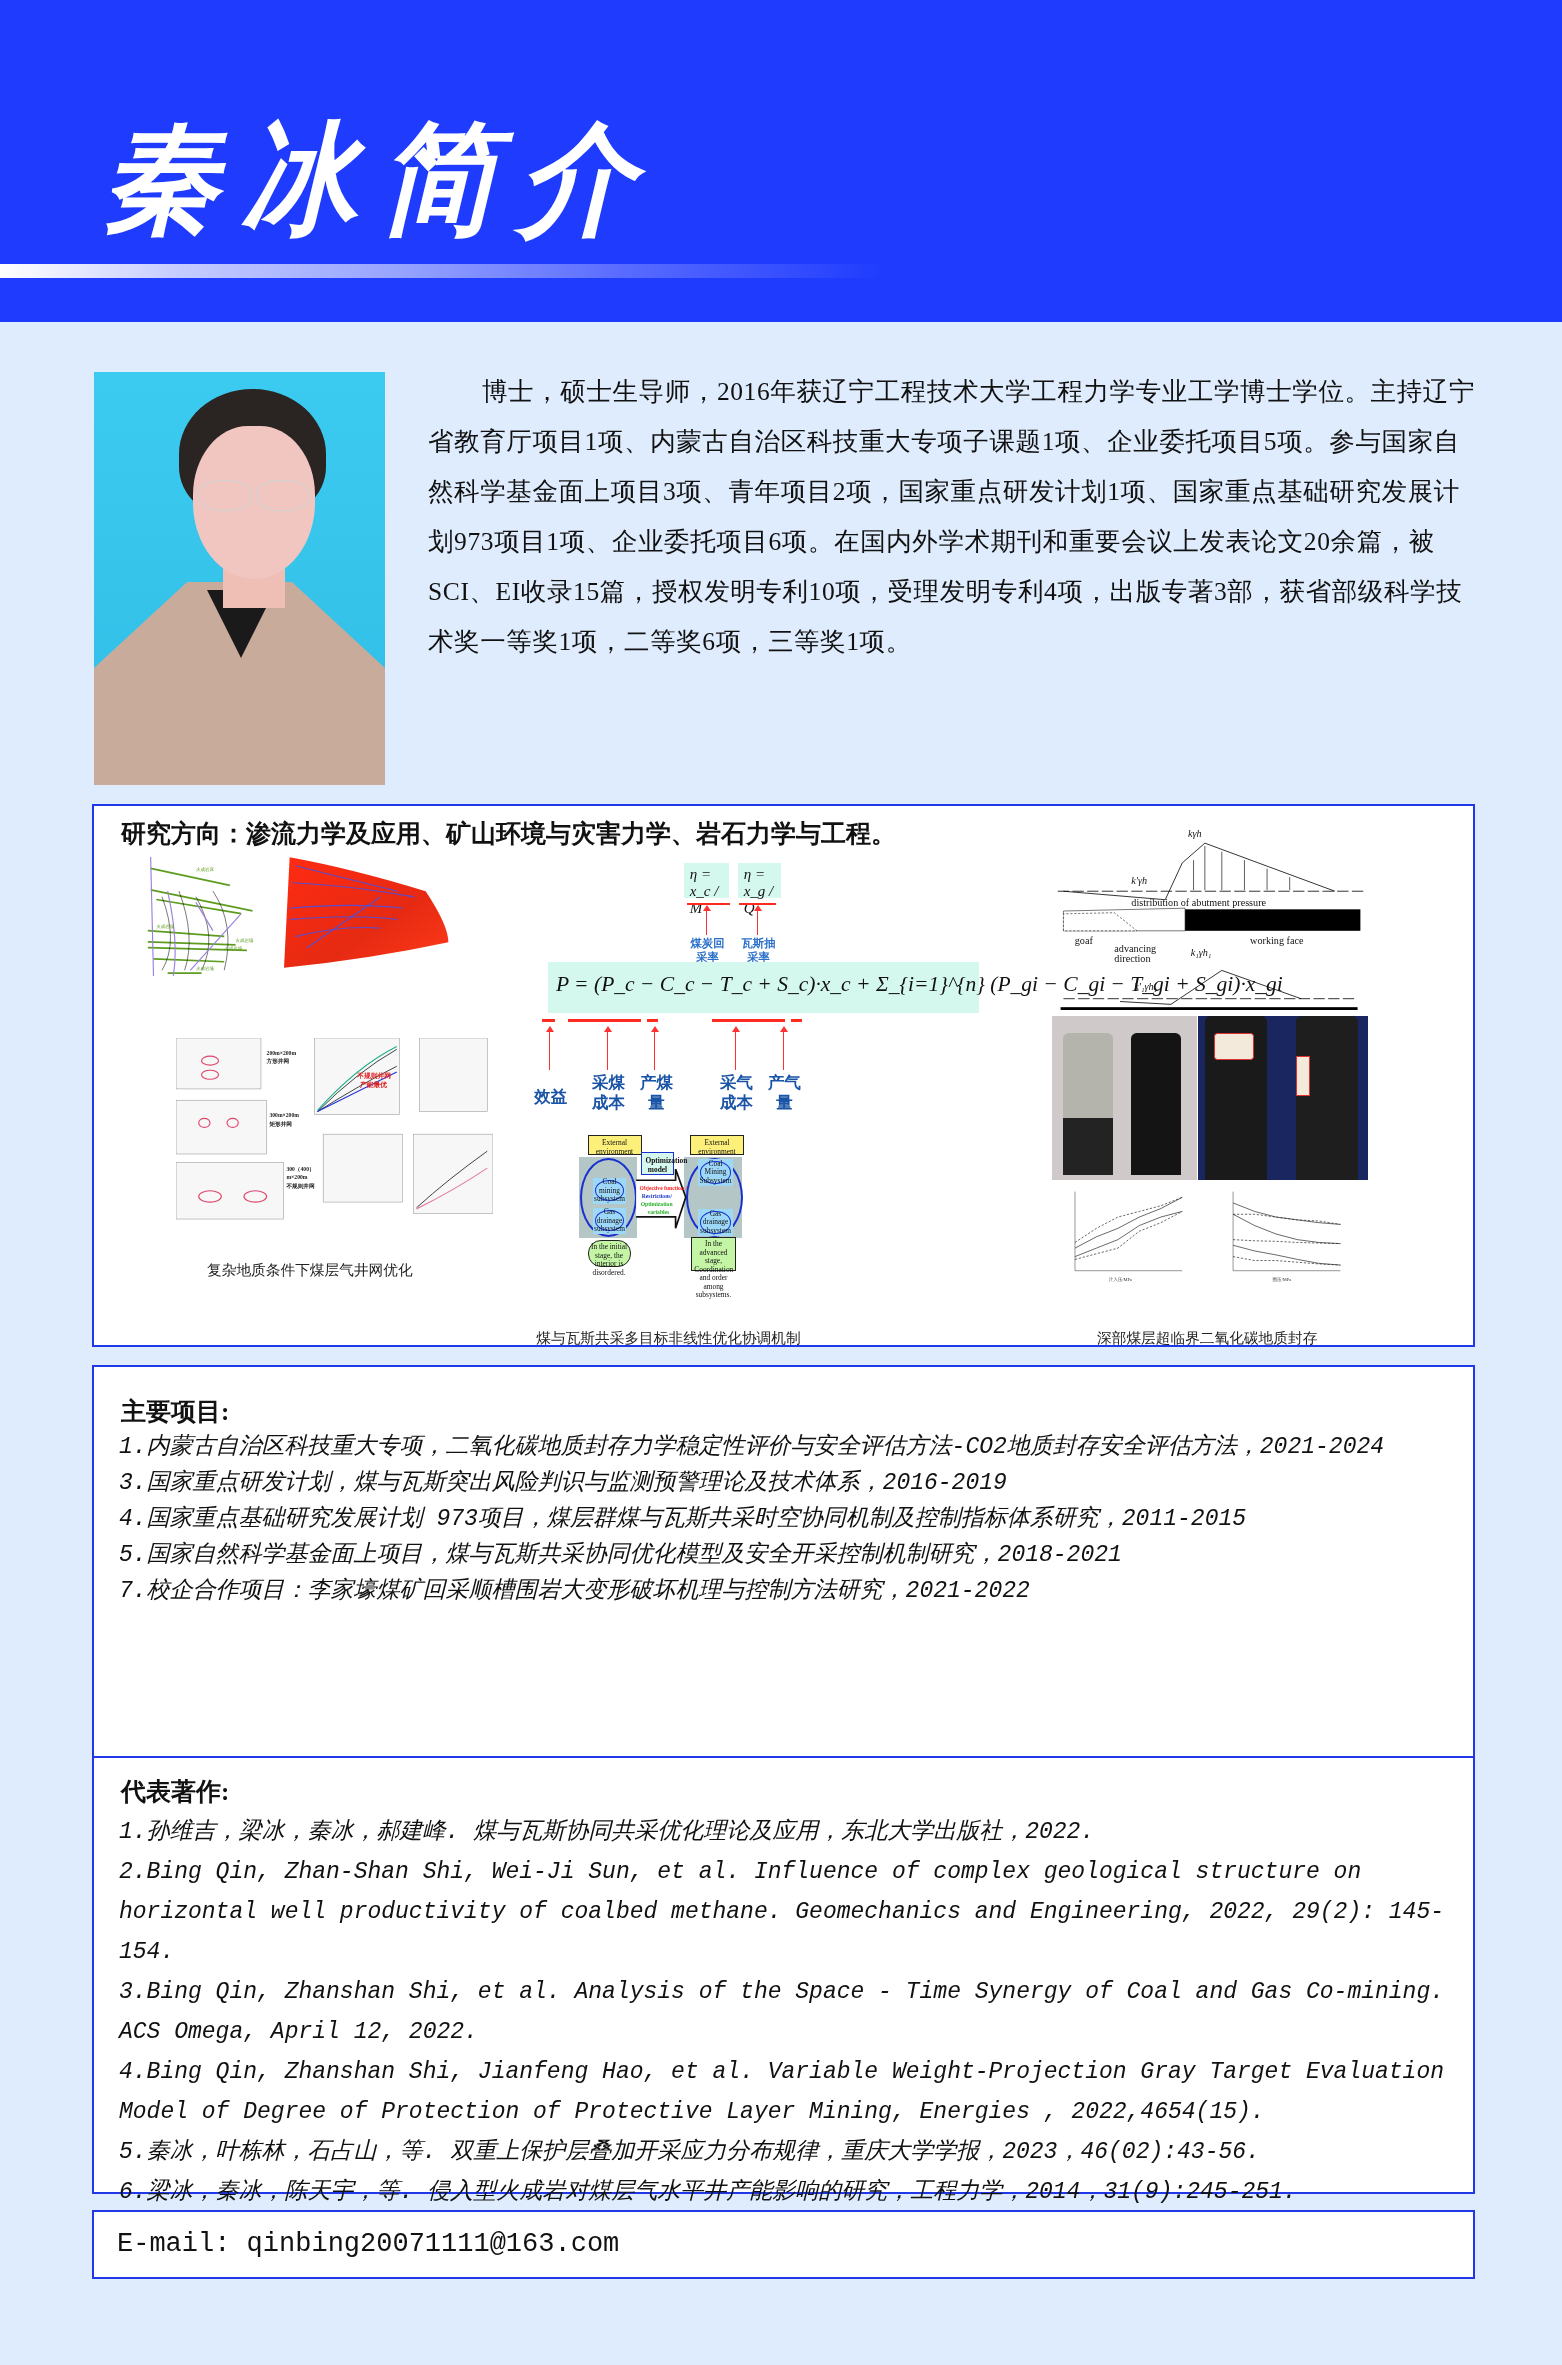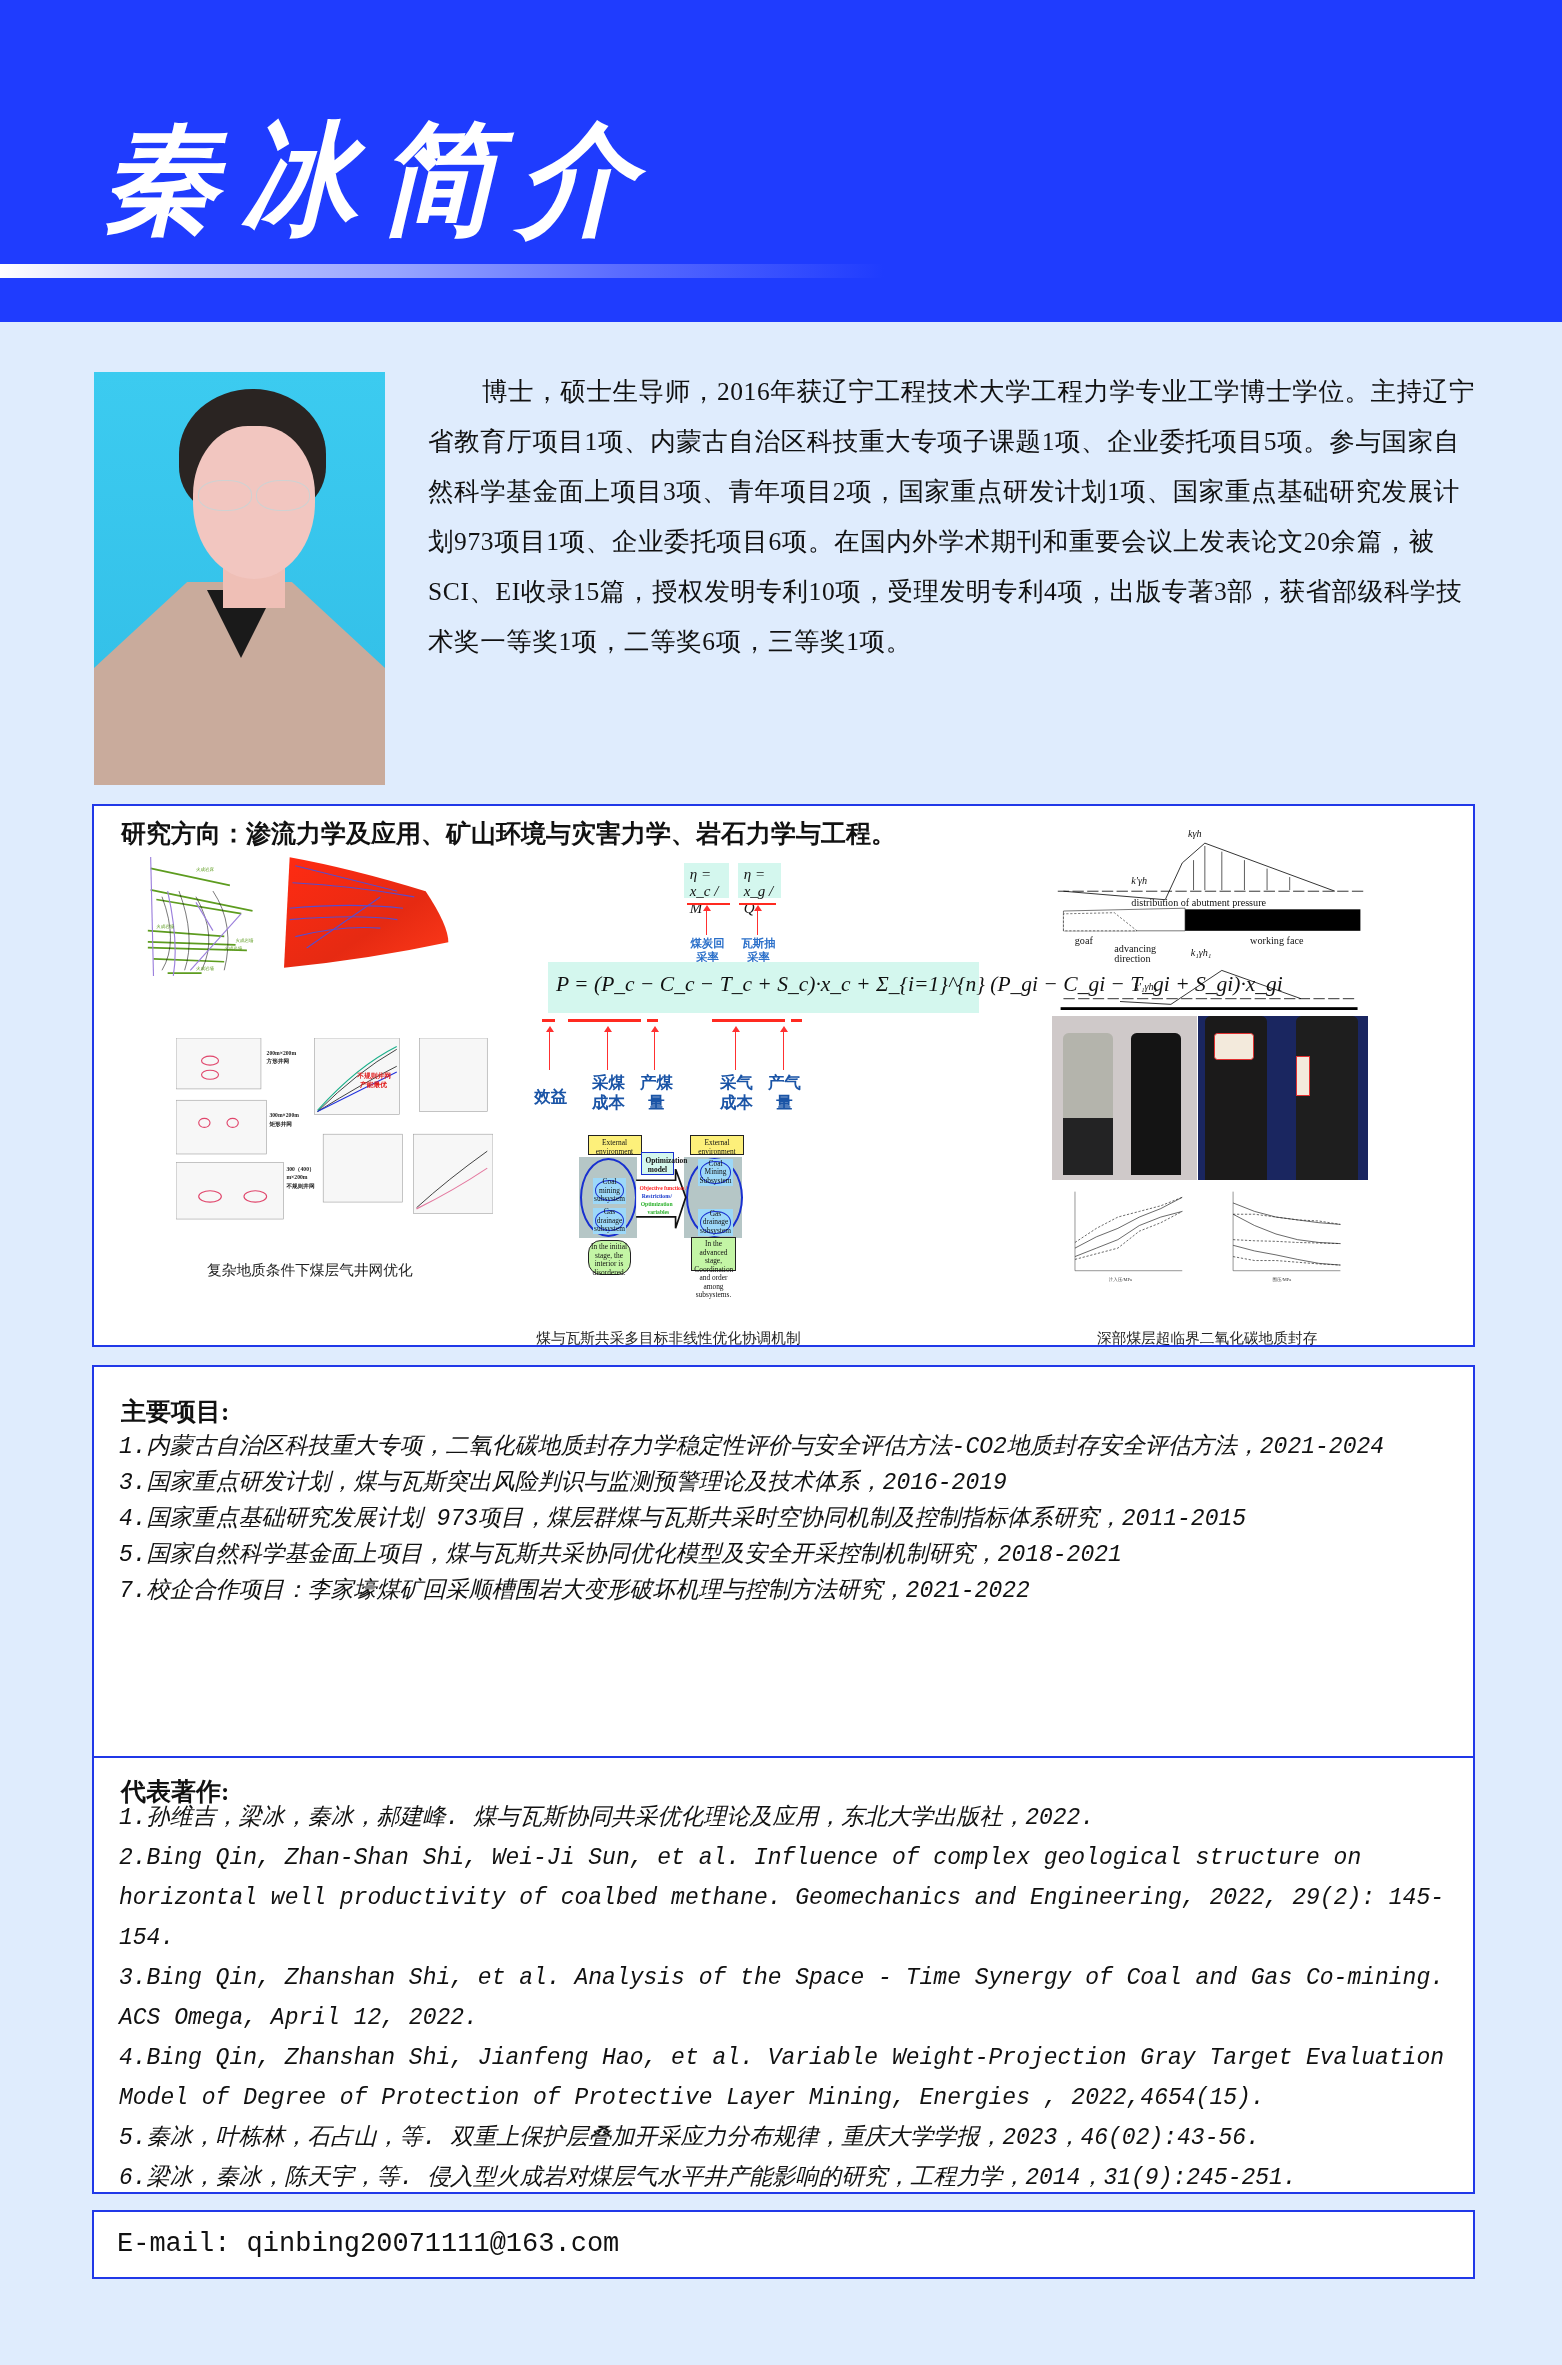--- a/index.html
+++ b/index.html
@@ -32,21 +32,21 @@
   .email { top: 2210px; height: 69px; }
 
   .box-title { position: absolute; left: 27px; font-size: 25px; font-weight: bold; font-family: "Liberation Serif", serif; }
   .research .box-title { top: 11.3px; }
   .fig-caption { position:absolute; font-size: 14.7px; font-family:"Liberation Serif", serif; color:#222; }
 
   .list { position: absolute; left: 25px; right: 23px; font-size: 23px; font-family: "Liberation Mono", "DejaVu Sans Mono", monospace; }
   .projects .box-title { top: 28px; }
   .projects .list { top: 62px; line-height: 36px; }
   .works .box-title { top: 17px; }
-  .works .list { top: 40px; line-height: 40px; }
+  .works .list { top: 54px; line-height: 40px; }
   .list-item { display:block;font-style:italic; }
   .email-text { position:absolute; left: 23px; top: 17px; font-size: 27px; font-family: "Liberation Mono", monospace; }
 
   
   .f1 { position:absolute; left: 51px; top: 51px; width: 391px; height: 408px; }
   .geo-map { position:absolute; left:0; top:0; width:133px; height:119px; }
   .red-surface { position:absolute; left:139px; top:0; width:170px; height:111px; }
   .contours { position:absolute; left:31px; top:181px; width:317px; height:215px; }
   
   .f2 { position:absolute; left: 431px; top: 57px; width: 482px; height: 408px; }
@@ -241,21 +241,21 @@
           <span>Gas drainage subsystem</span>
         </div>
       <div class="optbox" style="left:62px; top:17px; width:33px; height:23px;">Optimization model</div>
       <svg style="position:absolute; left:57px; top:34px; width:51px; height:62px;" viewBox="0 0 90 110">
         <path d="M0 20 L70 20 L70 0 L88 50 L70 105 L70 85 L0 85" fill="#fff" stroke="#111" stroke-width="3"></path>
         <text x="6" y="38" font-size="10" fill="#ff2020" font-weight="bold">Objective function /</text>
         <text x="10" y="52" font-size="10" fill="#1a3acc" font-weight="bold">Restrictions/</text>
         <text x="8" y="66" font-size="10" fill="#2ab02a" font-weight="bold">Optimization</text>
         <text x="20" y="79" font-size="10" fill="#2ab02a" font-weight="bold">variables</text>
       </svg>
-      <div class="gbox" style="left:8.5px; top:105px; width:43px; height:35px;border-radius:13px;">In the initial stage, the interior is disordered.</div>
+      <div class="gbox" style="left:8.5px; top:105px; width:43px; height:27px;border-radius:13px;">In the initial stage, the interior is disordered.</div>
       <div class="gbox" style="left:112px; top:102px; width:45px; height:34px;">In the advanced stage, Coordination and order among subsystems.</div>
     </div>
     <div class="fig-caption" style="left:11.3px; top:466px;">煤与瓦斯共采多目标非线性优化协调机制</div>
   </div>
 
   <div class="f3">
     <svg style="position:absolute; left:0; top:0; width:317px; height:181px;" viewBox="0 0 560 320">
       <g stroke="#111" stroke-width="1.5" fill="none">
         <line x1="10" y1="110" x2="550" y2="110" stroke-dasharray="20 6"></line>
         <path d="M20 110 L200 125 L230 60 L270 25 L500 110"></path>

